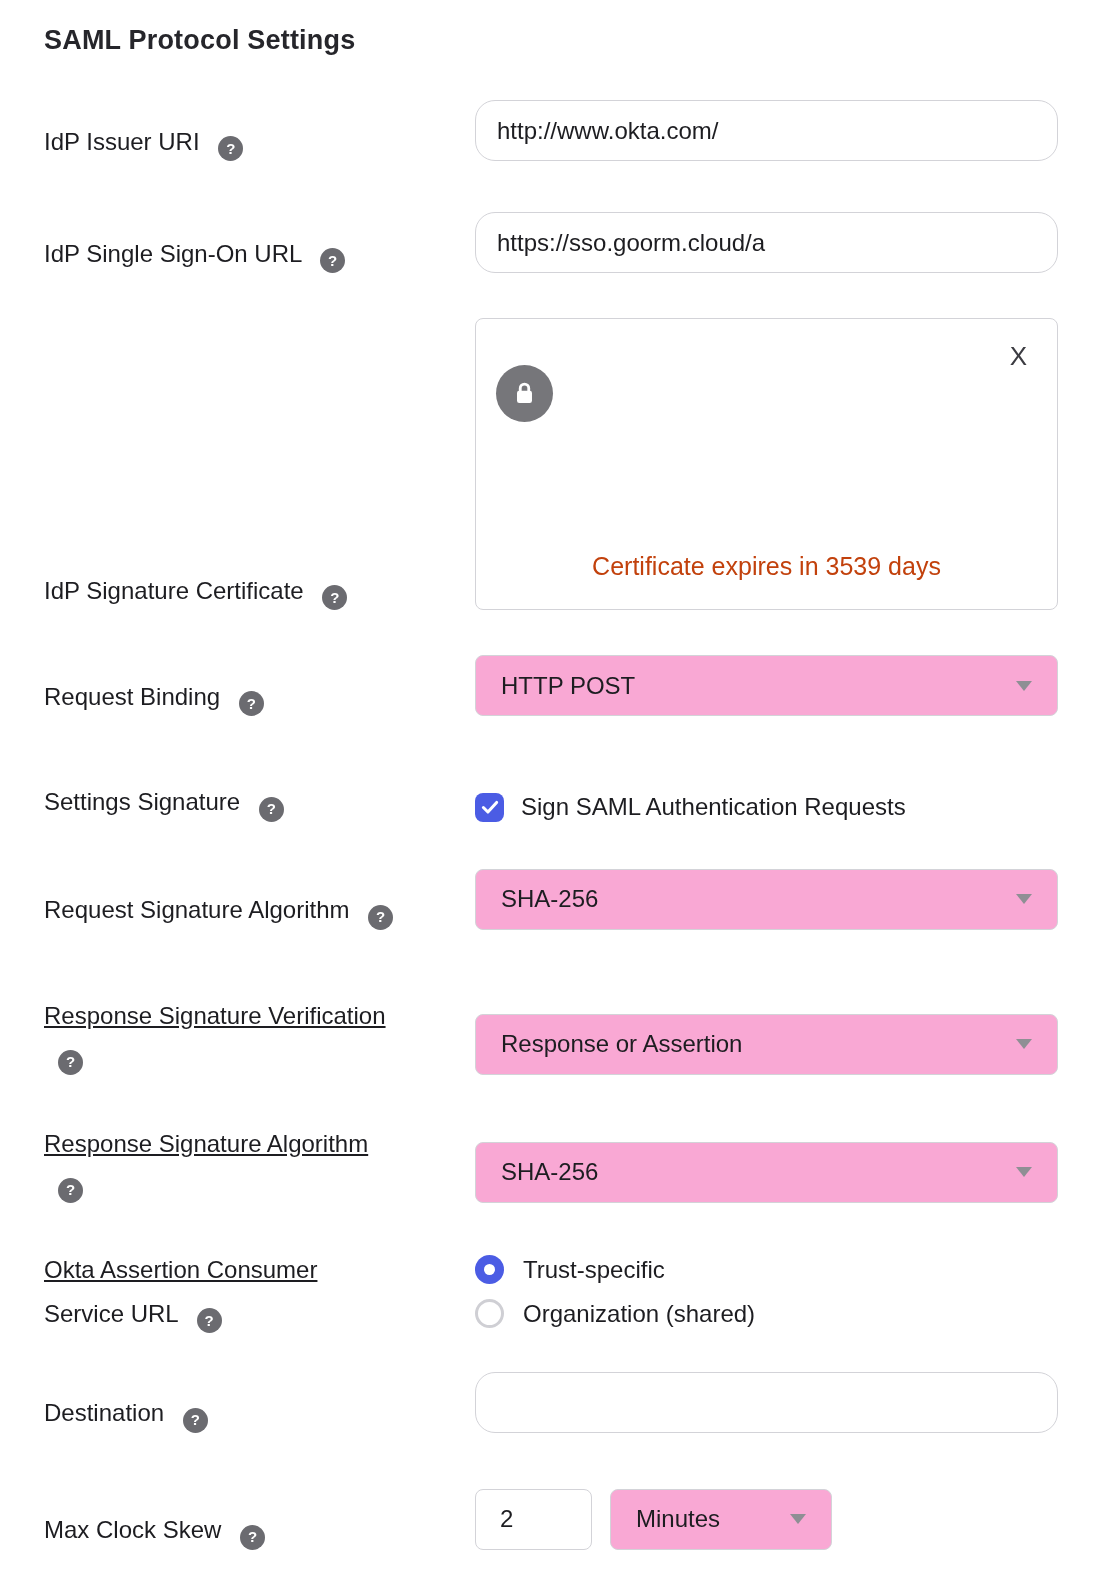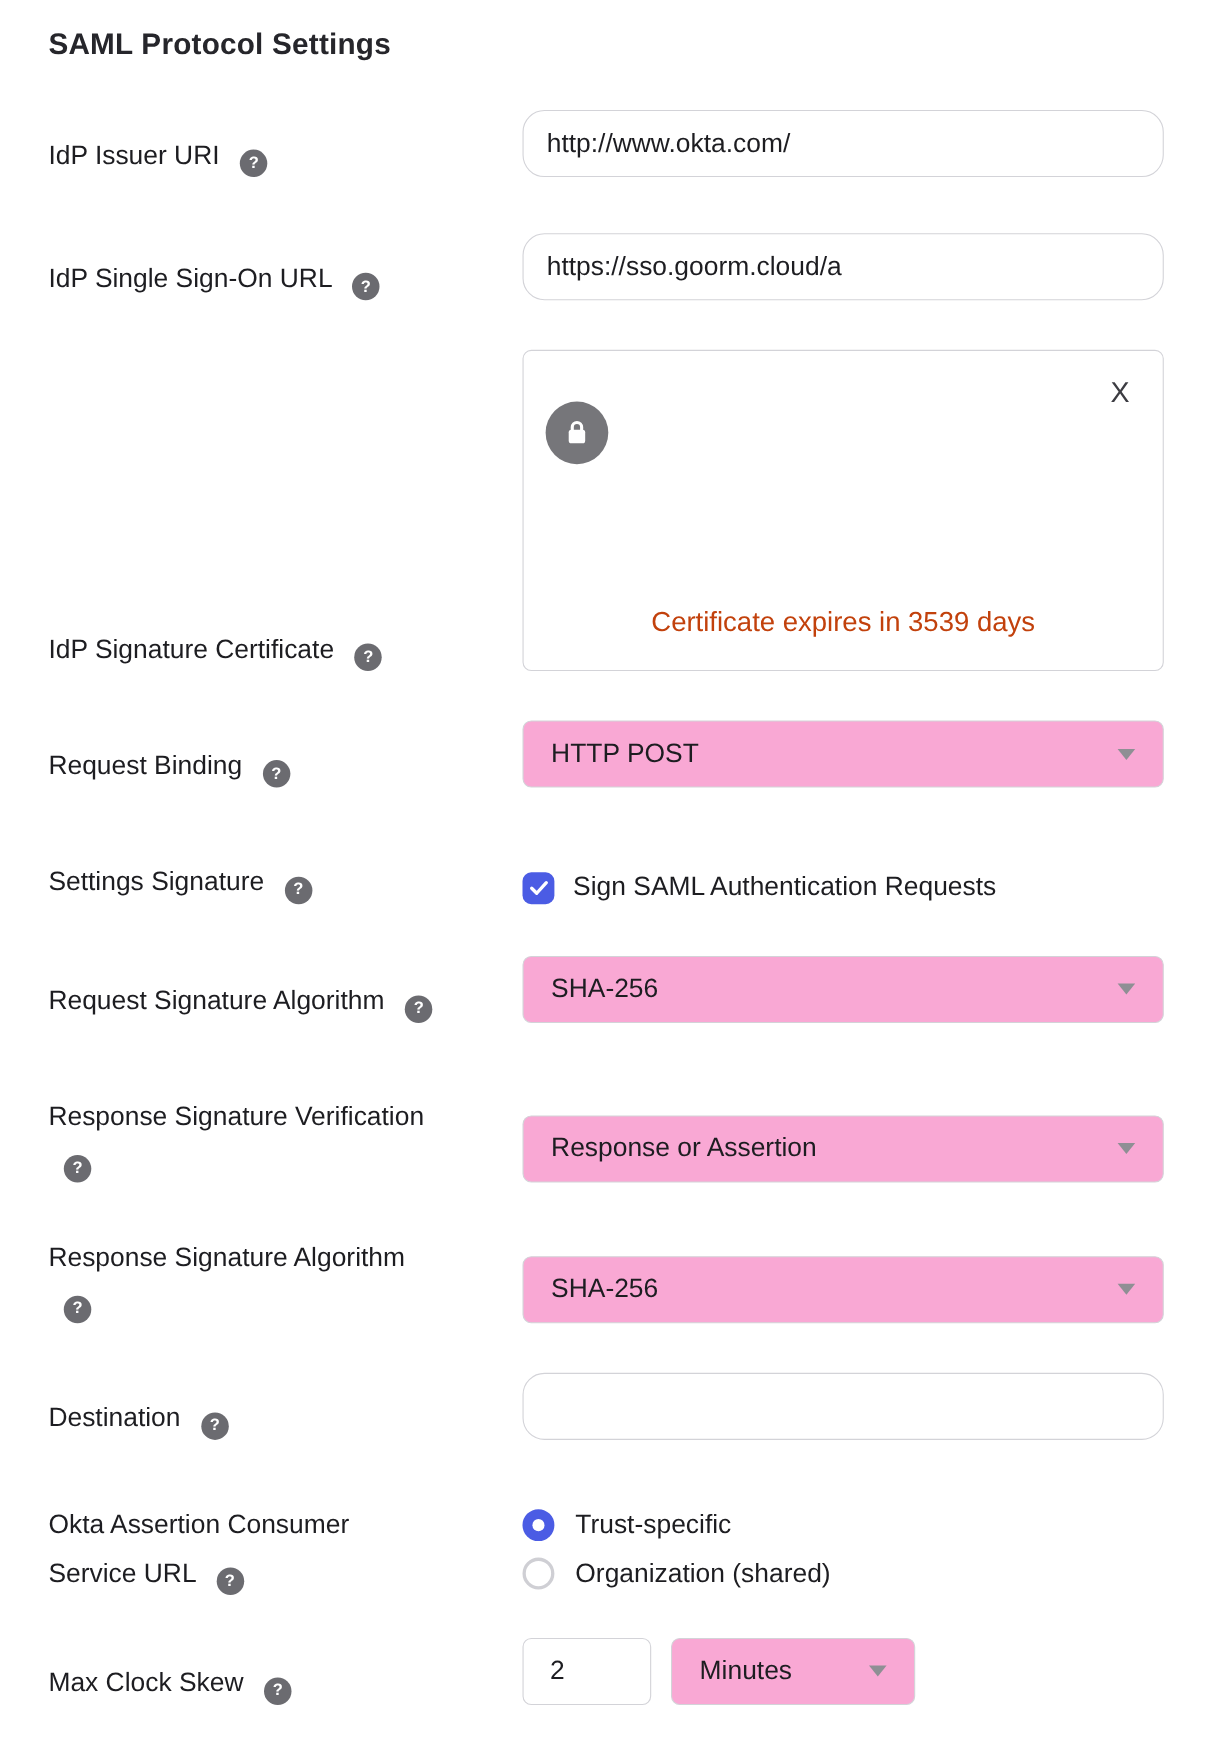--- a/index.html
+++ b/index.html
@@ -21,21 +21,21 @@
     font-size:24px; color:#1d1d21; line-height:34px;
   }
   .control-col { flex:1 1 auto; min-width:0; }
   .help {
     display:inline-flex; width:25px; height:25px; border-radius:50%;
     background:#6b6b70; color:#ffffff; font-size:15px; font-weight:700;
     align-items:center; justify-content:center; margin-left:12px;
     vertical-align:-4px; cursor:pointer; user-select:none;
   }
   .help-below { display:inline-flex; margin-left:14px; margin-top:17px; }
-  .label-block { display:block; }
+  .label-block { display:block;text-decoration:underline; }
   .text-input {
     width:100%; height:61px; border:1px solid #d3d3d8; border-radius:20px;
     font-size:24px; color:#1d1d21; padding:0 21px; outline:none;
     font-family:"Liberation Sans","DejaVu Sans",sans-serif; background:#fff;
   }
   .select {
     width:100%; height:61px; border:1px solid #d3d3d8; border-radius:8px;
     display:flex; align-items:center; justify-content:space-between;
     padding:0 25px; font-size:24px; cursor:pointer; background:#f9a8d4;
   }
@@ -212,50 +212,50 @@
       <span class="help help-below">?</span>
     </div>
     <div class="control-col">
       <div class="select">
         <span>SHA-256</span>
         <span class="select-arrow"></span>
       </div>
     </div>
   </div>
 
-  <div class="row row-dest">
-    <div class="label-col">
-      <span>Destination</span>
-      <span class="help">?</span>
-    </div>
-    <div class="control-col">
-      <input type="text" class="text-input" value="" style="">
-    </div>
-  </div>
-
   <div class="row row-acs">
     <div class="label-col">
       <span class="label-block">Okta Assertion Consumer</span>
       <span>Service URL</span>
       <span class="help">?</span>
     </div>
     <div class="control-col">
       <div class="radio-group">
         <div class="radio-row">
           <span class="radio selected"></span>
           <span class="radio-label">Trust-specific</span>
         </div>
         <div class="radio-row">
           <span class="radio unselected"></span>
           <span class="radio-label">Organization (shared)</span>
         </div>
       </div>
     </div>
   </div>
 
+  <div class="row row-dest">
+    <div class="label-col">
+      <span>Destination</span>
+      <span class="help">?</span>
+    </div>
+    <div class="control-col">
+      <input type="text" class="text-input" value="" style="">
+    </div>
+  </div>
+
   <div class="row">
     <div class="label-col">
       <span>Max Clock Skew</span>
       <span class="help">?</span>
     </div>
     <div class="control-col">
       <div class="mcs">
         <input type="text" class="mcs-input" value="2" style="">
         <div class="select mcs-select">
           <span>Minutes</span>

